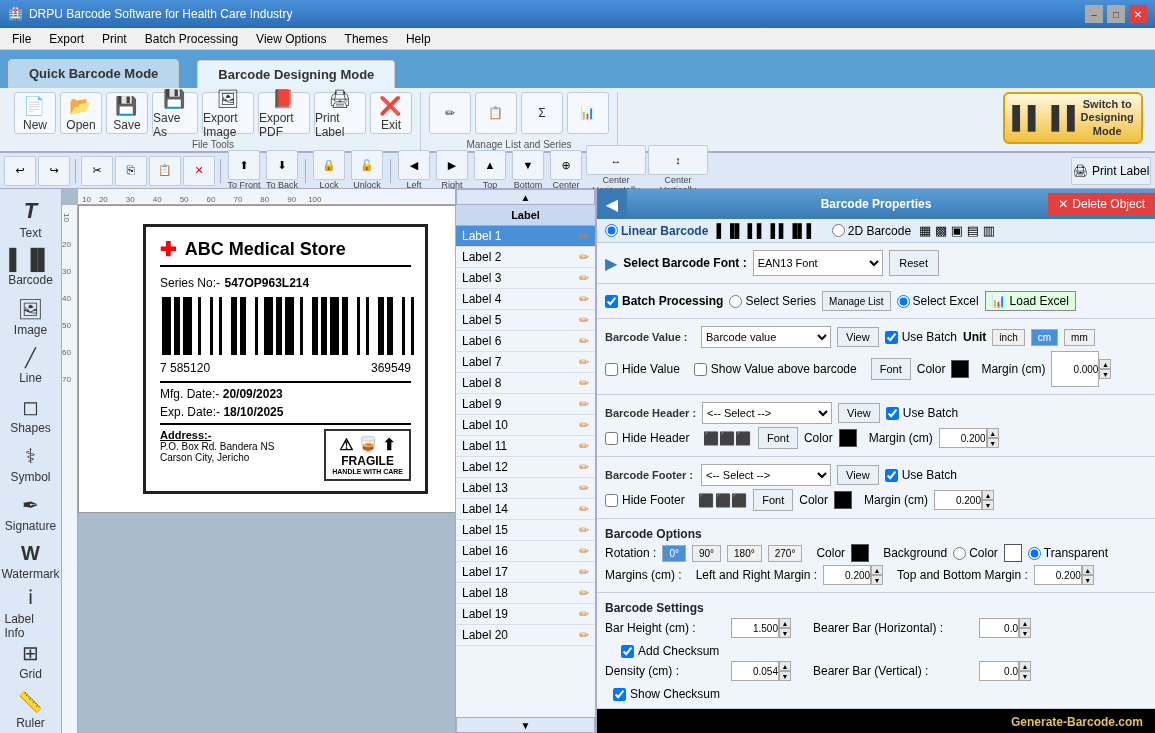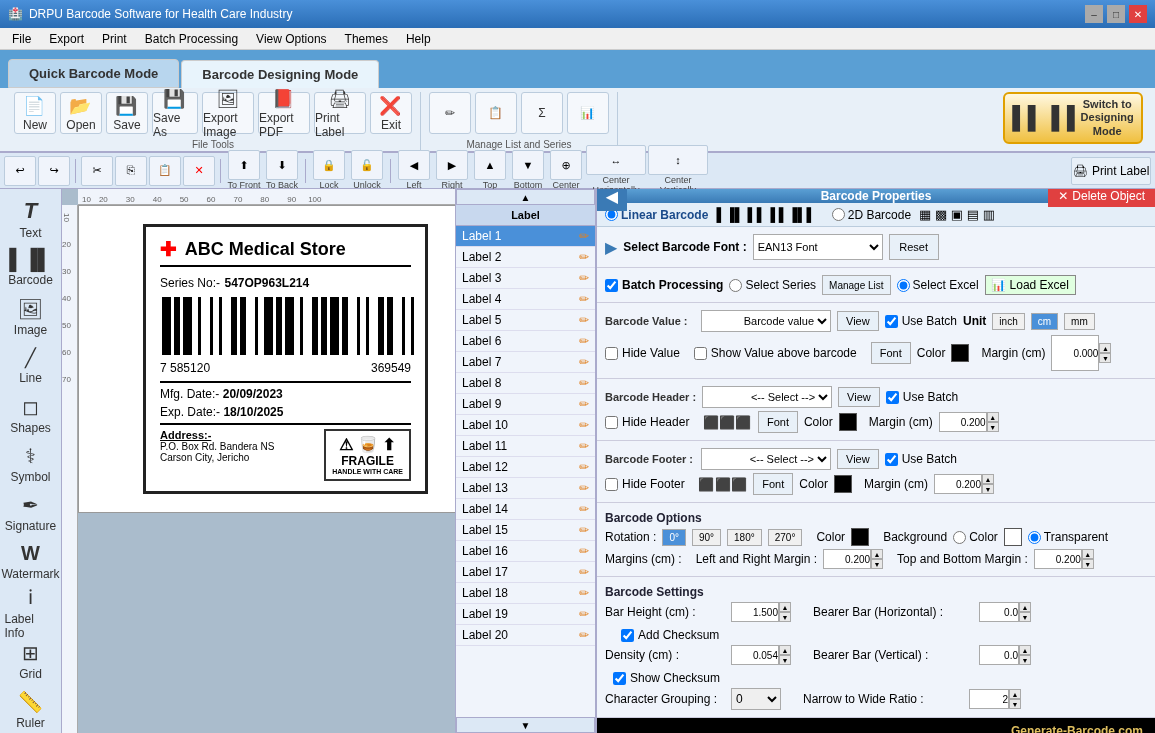--- a/index.html
+++ b/index.html
@@ -31,21 +31,21 @@
     }
     .menu-item { padding: 2px 8px; cursor: pointer; font-size: 12px; }
 
     
     #mode-tabs {
       background: #5a9fd4;
       height: 38px;
       display: flex;
       align-items: flex-end;
       padding: 0 8px;
-      gap: 2px;
+      gap: 18px;
     }
     .mode-tab {
       padding: 6px 20px;
       font-size: 13px;
       font-weight: bold;
       cursor: pointer;
       border-radius: 4px 4px 0 0;
       border: 1px solid #ccc;
     }
     .mode-tab.active { background: #e8f4fc; color: #333; border-bottom: none; }
@@ -283,21 +283,21 @@
       border-bottom: 1px solid #ccd;
     }
     .prop-row {
       display: flex;
       align-items: center;
       gap: 6px;
       margin: 3px 0;
       flex-wrap: wrap;
     }
     .prop-label { font-size: 11px; color: #333; min-width: 90px; }
-    .prop-select { height: 22px; border: 1px solid #aaa; font-size: 11px; background: white; text-align: right; }
+    .prop-select { height: 22px; border: 1px solid #aaa; font-size: 11px; background: white; }
     .prop-btn { height: 22px; border: 1px solid #aaa; background: #e8f0f8; cursor: pointer; padding: 0 8px; font-size: 11px; }
     .barcode-type-row { display: flex; align-items: center; gap: 8px; padding: 4px 8px; background: #e4eef8; border-bottom: 1px solid #bcd; }
     .radio-btn { display: flex; align-items: center; gap: 3px; cursor: pointer; font-size: 11px; }
     .unit-btn {
       padding: 2px 6px;
       border: 1px solid #aaa;
       cursor: pointer;
       font-size: 10px;
       background: #f0f0f0;
     }
@@ -975,34 +975,20 @@
           <div class="sp-btns">
             <div class="sp-btn">▲</div>
             <div class="sp-btn">▼</div>
           </div>
         </div>
         <label class="checkbox-row" style="margin-left:8px;">
           <input type="checkbox" checked="" style="">
           <span>Show Checksum</span>
         </label>
       </div>
-      <div class="prop-row">
-        <span style="min-width:120px;">Character Grouping :</span>
-        <select style="width:50px;height:22px;border:1px solid #aaa;">
-          <option>0</option>
-        </select>
-        <span style="margin-left:16px;min-width:160px;">Narrow to Wide Ratio :</span>
-        <div class="sp-wrapper">
-          <input value="2" style="width: 40px; height: 20px; border: 1px solid rgb(170, 170, 170); text-align: right; font-size: 10px;">
-          <div class="sp-btns">
-            <div class="sp-btn">▲</div>
-            <div class="sp-btn">▼</div>
-          </div>
-        </div>
-      </div>
     </div>
 
 
     <div class="generate-bar">
       <span>Generate-Barcode.com</span>
     </div>
   </div>
 </div>
 
 </body></html>

